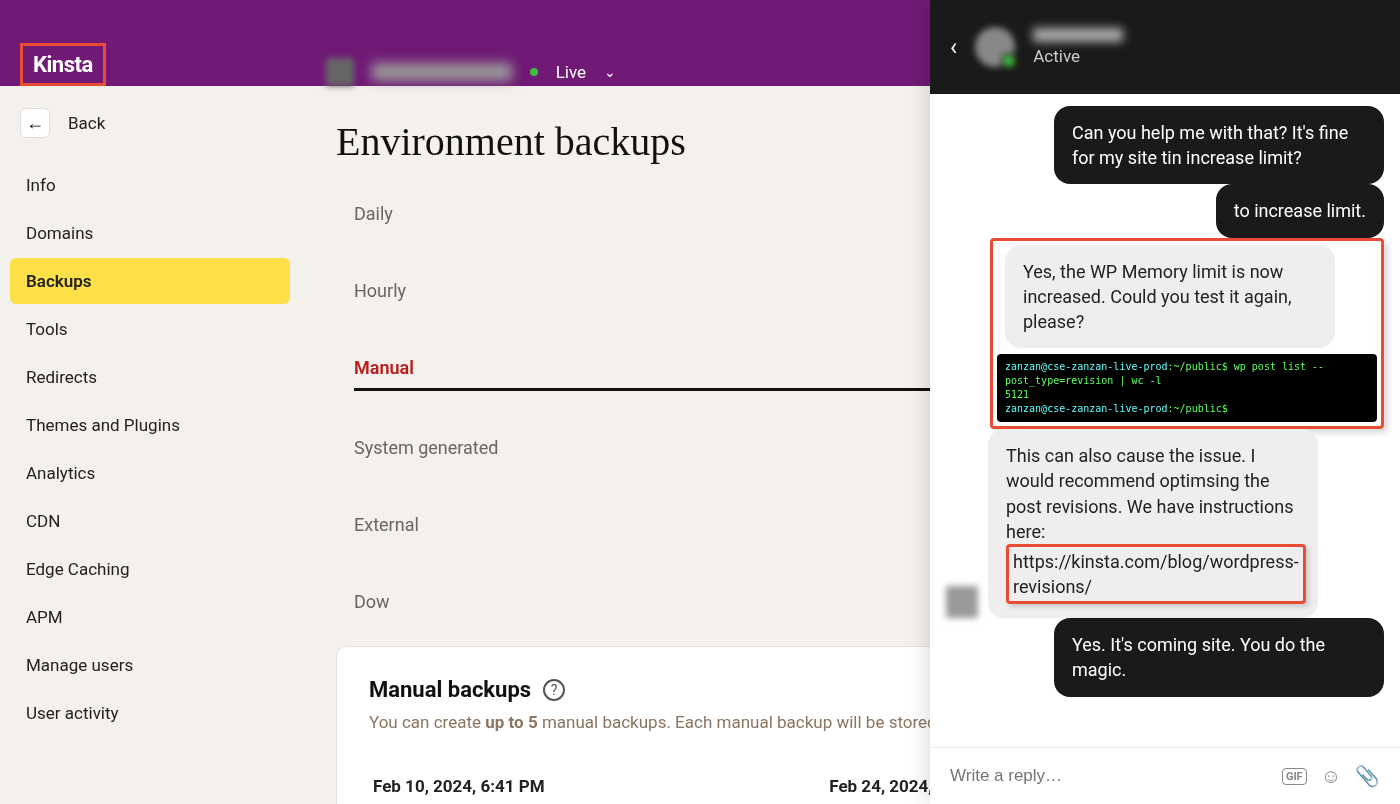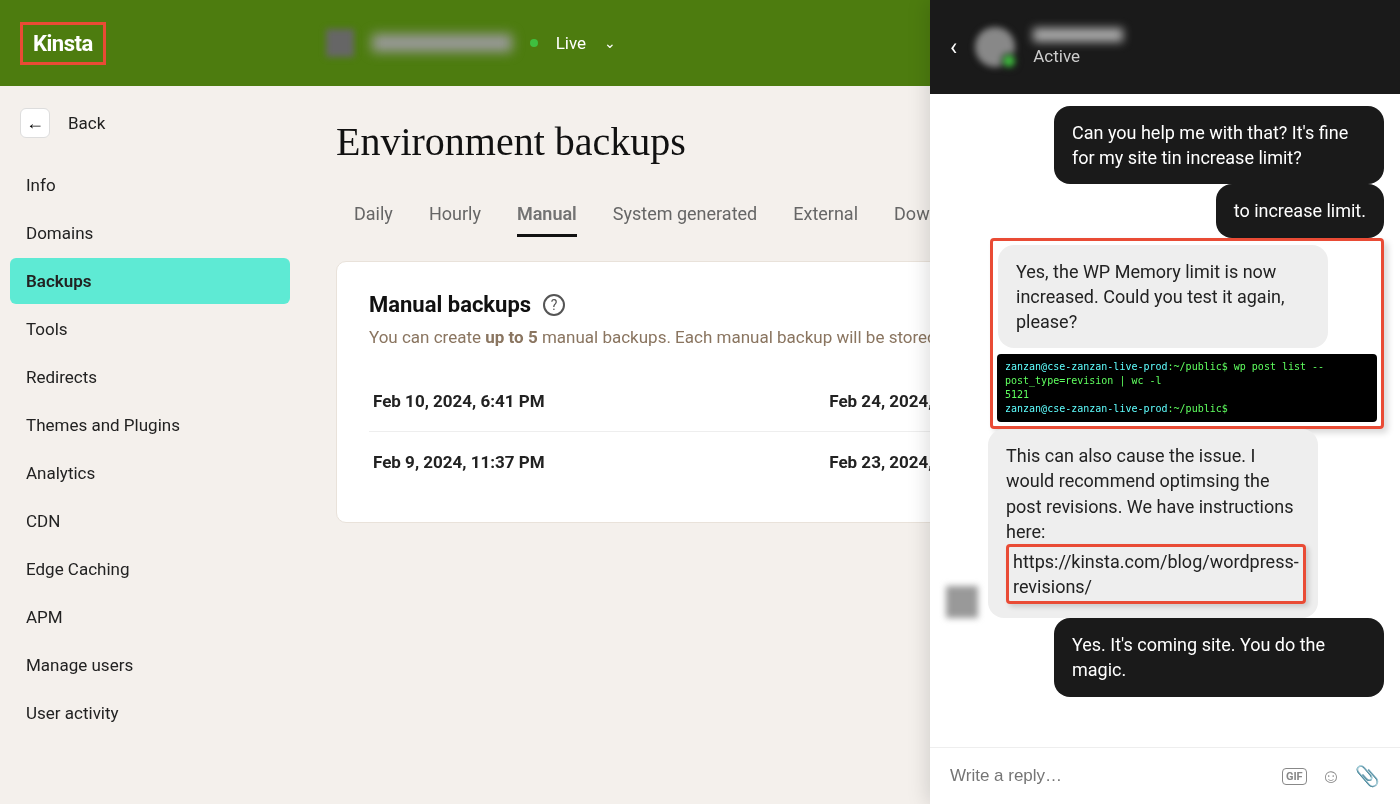--- a/index.html
+++ b/index.html
@@ -1,41 +1,41 @@
 <!DOCTYPE html>
 <html><head>
 <meta charset="utf-8">
 <style>
 * { margin: 0; padding: 0; box-sizing: border-box; }
 body { font-family: -apple-system, BlinkMacSystemFont, "Segoe UI", Roboto, sans-serif; background: #f4f0ec; width: 1400px; height: 804px; overflow: hidden; position: relative; }
 
-.topbar { height: 86px; background: #4d7c0f; display: flex; align-items: center; padding: 0 20px; position: relative; }
+.topbar { height: 86px; background: #701a75; display: flex; align-items: flex-end; padding: 0 20px; position: relative; }
 .logo-box { border: 3px solid #e94b35; padding: 6px 10px; }
 .logo-text { color: #fff; font-weight: 700; font-size: 22px; letter-spacing: -0.5px; }
 .site-info { display: flex; align-items: center; gap: 18px; margin-left: 220px; color: #fff; }
 .site-icon { width: 28px; height: 28px; background: #666; filter: blur(3px); }
 .site-name { filter: blur(6px); font-size: 16px; width: 140px; height: 18px; background: #999; }
 .env-dot { width: 8px; height: 8px; background: #3fbf3f; border-radius: 50%; }
 .env-label { color: #fff; font-size: 17px; }
 .env-chevron { color: #fff; font-size: 14px; }
 
 .layout { display: flex; height: calc(100% - 86px); }
 .sidebar { width: 300px; padding: 22px 10px 0 10px; }
 .back-row { display: flex; align-items: center; gap: 18px; padding: 0 10px 24px 10px; }
 .back-btn { width: 30px; height: 30px; background: #fff; border: 1px solid #ddd; border-radius: 6px; display: flex; align-items: center; justify-content: center; font-size: 18px; cursor: pointer; }
 .back-label { font-size: 17px; color: #222; }
 .nav { list-style: none; }
 .nav li { padding: 13px 16px; font-size: 17px; color: #222; cursor: pointer; border-radius: 6px; margin-bottom: 2px; }
-.nav li.active { background: #5eead4; font-weight: 600; }
+.nav li.active { background: #fde047; font-weight: 600; }
 
 .main { flex: 1; padding: 32px 36px; overflow: hidden; }
 .page-title { font-family: Georgia, "Times New Roman", serif; font-size: 40px; font-weight: 500; color: #111; margin-bottom: 28px; }
-.tabs { display: flex; gap: 36px; border-bottom: none; margin-bottom: 24px; padding-left: 18px; }
+.tabs { display: flex; gap: 36px; border-bottom: none; margin-bottom: 24px; padding-left: 18px; flex-direction: column; }
 .tab { font-size: 18px; color: #666; padding: 10px 0; cursor: pointer; }
-.tab.active { color: #737373; font-weight: 600; border-bottom: 3px solid #111; }
+.tab.active { color: #b91c1c; font-weight: 600; border-bottom: 3px solid #111; }
 
 .card { background: #fff; border: 1px solid #e9e2da; border-radius: 10px; padding: 30px 32px; }
 .card-head { display: flex; align-items: center; gap: 12px; margin-bottom: 10px; }
 .card-title { font-size: 22px; font-weight: 700; color: #111; }
 .help-icon { width: 22px; height: 22px; border: 2px solid #555; border-radius: 50%; display: flex; align-items: center; justify-content: center; font-size: 14px; color: #555; cursor: pointer; }
 .card-desc { font-size: 17px; color: #8a7560; margin-bottom: 24px; }
 .card-desc b { font-weight: 700; }
 
 .table { width: 100%; }
 .tr { display: grid; grid-template-columns: 1.1fr 0.9fr 0.3fr; padding: 20px 4px; border-bottom: 1px solid #eee; align-items: center; }
@@ -154,21 +154,21 @@
       <div class="name"></div>
       <div class="status">Active</div>
     </div>
   </div>
 
   <div class="chat-body">
     <div class="msg out">Can you help me with that? It's fine for my site tin increase limit?</div>
     <div class="msg out">to increase limit.</div>
 
     <div class="highlight-wrap">
-      <div class="msg in" style="margin-left:1px">Yes, the WP Memory limit is now increased. Could you test it again, please?</div>
+      <div class="msg in" style="margin-left:8px">Yes, the WP Memory limit is now increased. Could you test it again, please?</div>
       <div class="terminal"><span class="cyan">zanzan@cse-zanzan-live-prod</span>:~/public$ wp post list --post_type=revision | wc -l
 5121
 <span class="cyan">zanzan@cse-zanzan-live-prod</span>:~/public$ </div>
     </div>
 
     <div class="in-row">
       <div class="in-avatar"></div>
       <div class="msg in" style="margin-left:0">
         <span>This can also cause the issue. I would recommend optimsing the post revisions. We have instructions here:</span><br>
         <span class="link-box"><a>https://kinsta.com/blog/wordpress-revisions/</a></span>

